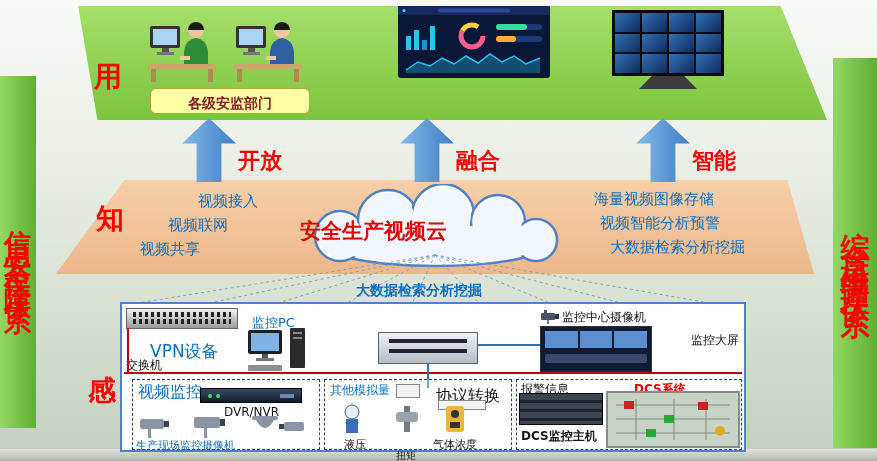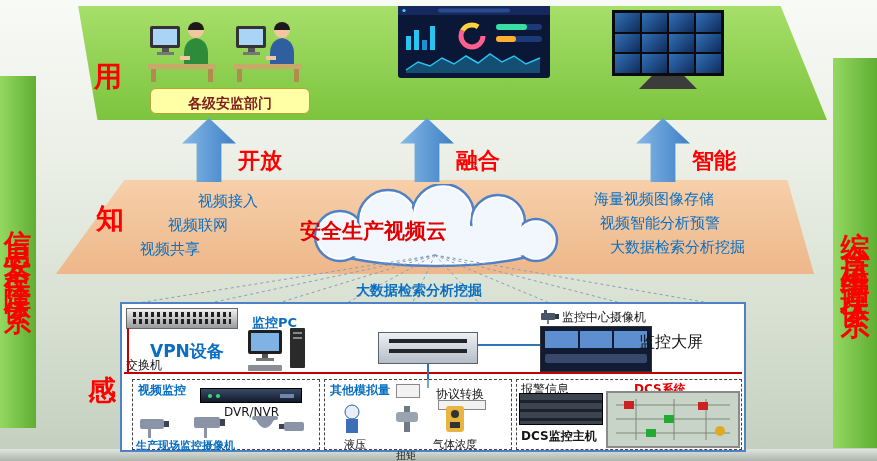--- a/index.html
+++ b/index.html
@@ -17,21 +17,21 @@
   .plat-orange{background:linear-gradient(180deg,#f7cfa9,#edb78a);
     clip-path:polygon(9.5% 0,96.5% 0,100% 100%,0.5% 100%)}
   .ybox{background:#ffffa6;border:1px solid #b8a23a;border-radius:6px;
     display:flex;align-items:flex-end;justify-content:center;
     font-weight:bold;color:#7f1d1d;font-size:14px;white-space:nowrap}
   .arrow{width:54px;height:64px;background:linear-gradient(90deg,#85b9e8,#3e7fc4);
     clip-path:polygon(50% 0,100% 40%,73% 40%,73% 100%,27% 100%,27% 40%,0 40%)}
   .arrow-label{color:#ff0000;font-weight:bold;font-size:22px;white-space:nowrap}
   .red-stage{color:#ff0000;font-weight:bold;font-size:28px}
   .bluetext{color:#0a6fc2;font-size:15px;white-space:nowrap}
-  .bluebold{color:#0a6fc2;font-weight:bold;white-space:nowrap}
+  .bluebold{color:#0a6fc2;font-weight:normal;white-space:nowrap}
   .blk{color:#141414;white-space:nowrap}
   .cloud-title{color:#e00000;font-weight:bold;font-size:21px;text-align:left;white-space:nowrap}
   .netlabel{color:#0a6fc2;font-weight:bold;font-size:14px;white-space:nowrap}
   .mainbox{background:#ffffff;border:2px solid #4f81c7}
   .dashbox{border:1.6px dashed #444;background:rgba(255,255,255,.35)}
   .redline{background:#c00000}
   .blueline{background:#2e75b6}
   
   .vw-grid{display:grid;grid-template-columns:repeat(4,1fr);grid-auto-rows:1fr;gap:2px;
     background:#0b0b0b;padding:3px;height:66px}
@@ -247,30 +247,30 @@
   </div>
   <div class="abs blk" style="left:562px;top:309px;font-size:12px">监控中心摄像机</div>
   <div class="abs ctrlroom" style="left:540px;top:326px">
     <div class="cr-screens">
         <div></div>
         <div></div>
         <div></div>
       </div>
     <div class="cr-desk"></div>
   </div>
-  <div class="abs blk" style="left:639px;top:332px;font-size:16px">监控大屏</div>
+  <div class="abs blk" style="left:691px;top:332px;font-size:12px">监控大屏</div>
 
   <div class="abs redline" style="left:124px;top:372px;width:618px;height:2px"></div>
   <div class="abs redline" style="left:127px;top:328px;width:2px;height:44px"></div>
 
   <div class="abs blueline" style="left:427px;top:364px;width:2px;height:24px"></div>
   <div class="abs blueline" style="left:478px;top:344px;width:62px;height:2px"></div>
 
   <div class="abs dashbox" style="left:132px;top:379px;width:188px;height:71px"></div>
-  <div class="abs bluebold" style="left:138px;top:382px;font-size:12px">视频监控</div>
+  <div class="abs bluebold" style="left:138px;top:382px;font-size:16px">视频监控</div>
   <div class="abs dvr" style="left:200px;top:388px">
     <i></i>
       <i></i>
       <b></b>
   </div>
   <div class="abs blk" style="left:224px;top:405px;font-size:12px;font-weight:normal">DVR/NVR</div>
   <div class="abs" style="left:138px;top:414px">
     <svg width="170" height="26" viewBox="0 0 170 26">
       <g fill="#8a94a6">
         <rect x="2" y="5" width="24" height="10" rx="2"></rect>
@@ -284,21 +284,21 @@
         <rect x="146" y="8" width="20" height="9" rx="2"></rect>
         <rect x="141" y="10" width="5" height="5" fill="#3b4252"></rect>
       </g>
     </svg>
   </div>
   <div class="abs bluebold" style="left:136px;top:438px;font-size:11px">生产现场监控摄像机</div>
 
   <div class="abs dashbox" style="left:324px;top:379px;width:188px;height:71px"></div>
   <div class="abs bluebold" style="left:330px;top:382px;font-size:12px">其他模拟量</div>
   <div class="abs smalldev" style="left:396px;top:384px;width:24px;height:14px"></div>
-  <div class="abs blk" style="left:436px;top:386px;font-size:12px">协议转换</div>
+  <div class="abs blk" style="left:436px;top:386px;font-size:16px">协议转换</div>
   <div class="abs smalldev" style="left:438px;top:400px;width:48px;height:10px"></div>
   <div class="abs" style="left:334px;top:404px">
     <svg width="150" height="32" viewBox="0 0 150 32">
       <circle cx="18" cy="8" r="7" fill="#e8eef5" stroke="#2c5ea8"></circle>
       <rect x="12" y="15" width="12" height="14" fill="#3d6fb8"></rect>
       <rect x="62" y="8" width="22" height="10" rx="3" fill="#9aa4b0"></rect>
       <rect x="70" y="2" width="6" height="6" fill="#707a86"></rect>
       <rect x="70" y="18" width="6" height="10" fill="#707a86"></rect>
       <rect x="112" y="2" width="18" height="26" rx="3" fill="#e8b541"></rect>
       <circle cx="121" cy="10" r="4" fill="#333"></circle>

